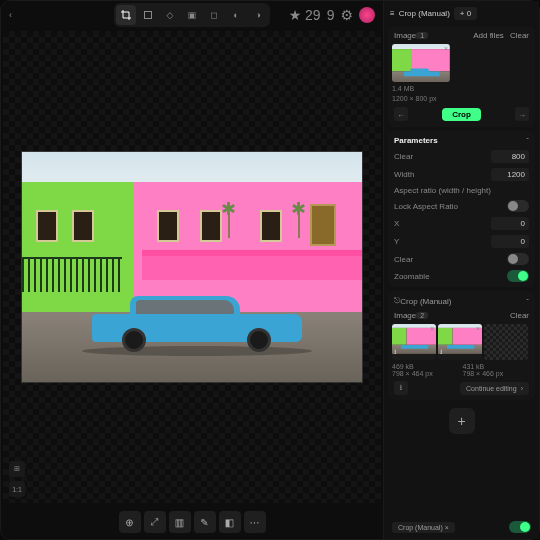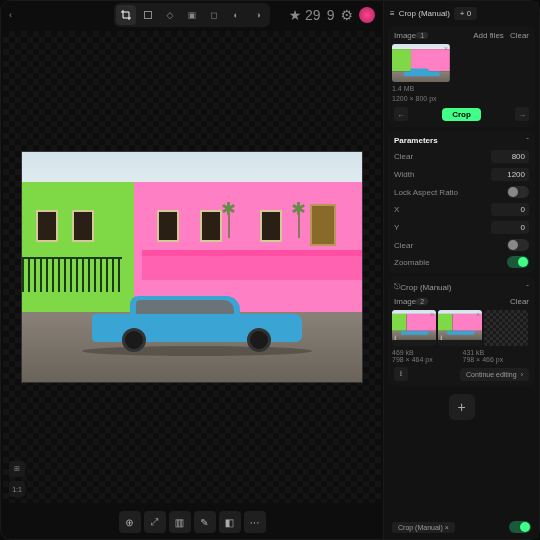--- a/index.html
+++ b/index.html
@@ -189,20 +189,23 @@
         </div>
       <div class="prow">
           <span class="label">Clear</span>
           <input value="800" style="">
         </div>
       <div class="prow">
           <span class="label">Width</span>
           <input value="1200" style="">
         </div>
       <div class="prow">
+          <span class="label">Aspect ratio (width / height)</span>
+        </div>
+      <div class="prow">
           <span class="label">Lock Aspect Ratio</span>
           <div class="toggle"></div>
         </div>
       <div class="prow">
           <span class="label">X</span>
           <input value="0" style="">
         </div>
       <div class="prow">
           <span class="label">Y</span>
           <input value="0" style="">

